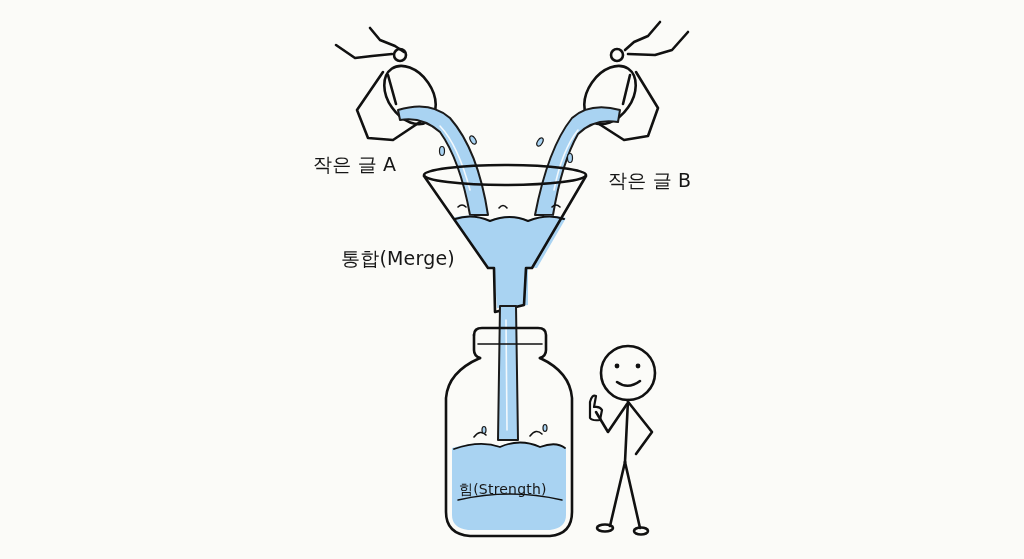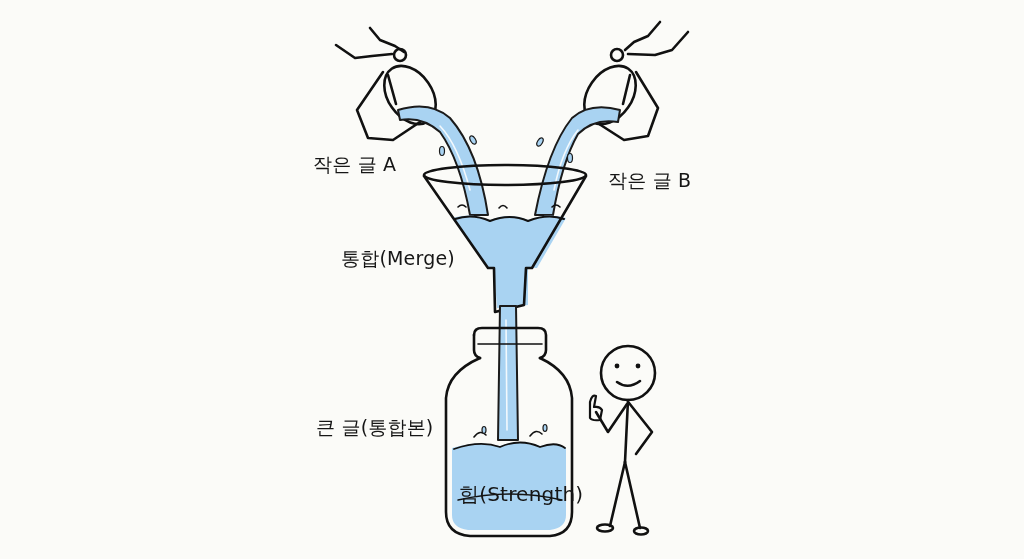--- a/index.html
+++ b/index.html
@@ -12,21 +12,21 @@
   svg.art { position: absolute; left: 0; top: 0; }
   .ink { fill: none; stroke: #111; stroke-width: 2.6; stroke-linecap: round; stroke-linejoin: round; }
   .water { fill: #a9d3f2; stroke: #1b1b1b; stroke-width: 2; stroke-linejoin: round; }
   .water-noedge { fill: #a9d3f2; stroke: none; }
   .hl { fill: none; stroke: #ffffff; stroke-width: 1.6; stroke-linecap: round; opacity: .85; }
   .drop { fill: #a9d3f2; stroke: #1b1b1b; stroke-width: 1.2; }
   .label {
     position: absolute; color: #161616; font-size: 19px; white-space: nowrap;
     letter-spacing: 0.2px;
   }
-  .label.in-water { font-size: 20px; }
+  .label.in-water { font-size: 14px; }
 </style>
 </head>
 <body>
 
 <div class="stage">
   <svg class="art" width="1024" height="559" viewBox="0 0 1024 559">
 
     <g>
       <path class="ink" d="M336 45 L355 58 L372 56 L392 54"></path>
       <path class="ink" d="M370 28 L380 40 L395 46 L404 52"></path>
@@ -119,15 +119,14 @@
       <path class="ink" d="M625 462 L610 526"></path>
       <path class="ink" d="M625 462 L640 528"></path>
       <ellipse class="ink" cx="605" cy="528" rx="8" ry="3.5"></ellipse>
       <ellipse class="ink" cx="641" cy="531" rx="7" ry="3.5"></ellipse>
     </g>
   </svg>
 
   <div class="label" style="left:313px; top:152px;">작은 글 A</div>
   <div class="label" style="left:608px; top:168px;">작은 글 B</div>
   <div class="label" style="left:341px; top:246px;">통합(Merge)</div>
-  <div class="label" style="left:316px; top:415px;">큰 글(통합본)</div>
   <div class="label in-water" style="left:459px; top:481px;">힘(Strength)</div>
 </div>
 
 </body></html>

